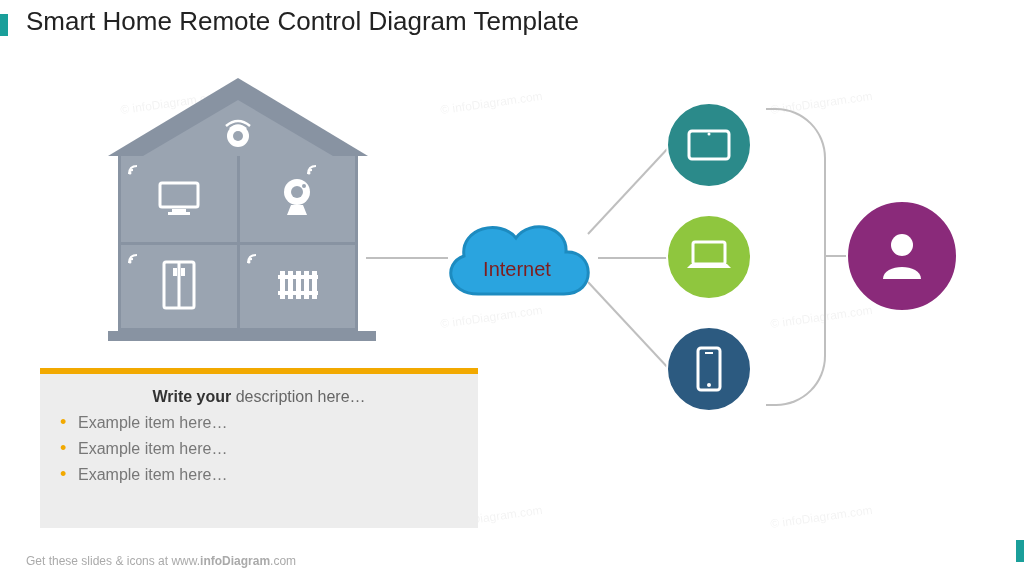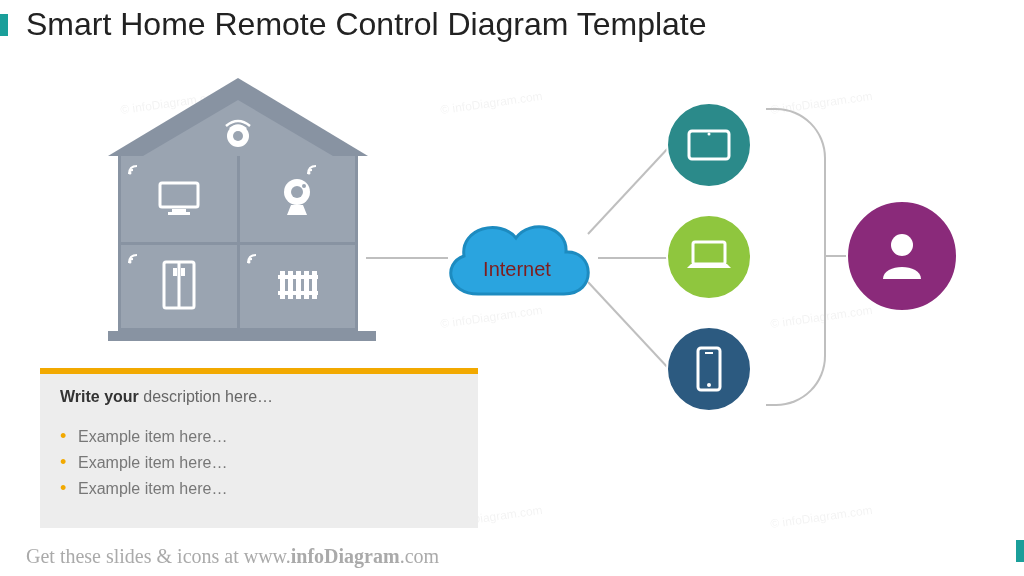--- a/index.html
+++ b/index.html
@@ -13,25 +13,25 @@
   .accent-left {
     position: absolute; left: 0; top: 14px;
     width: 8px; height: 22px; background: #1a9f9a;
   }
   .accent-right {
     position: absolute; right: 0; bottom: 14px;
     width: 8px; height: 22px; background: #1a9f9a;
   }
   .title {
     position: absolute; left: 26px; top: 6px;
-    font-size: 32px; font-weight: 400; color: #222;
+    font-size: 26px; font-weight: 400; color: #222;
   }
   .footer {
     position: absolute; left: 26px; bottom: 8px;
-    font-size: 20px; color: #aaa; font-family: Liberation Serif, serif;
+    font-size: 12px; color: #aaa;
   }
   .footer b { font-weight: 600; }
   .wm {
     position: absolute; font-size: 12px; color: rgba(0,0,0,0.05);
     transform: rotate(-8deg); pointer-events:none;
   }
   
   .house {
     position: absolute; left: 108px; top: 78px;
     width: 260px; height: 265px;
@@ -101,21 +101,21 @@
     border-bottom-right-radius: 50px;
   }
 
   
   .desc {
     position:absolute; left:40px; top:368px; width:438px; height:160px;
     background:#ededed;
   }
   .desc-bar { height:6px; background:#f2a900; }
   .desc-body { padding: 14px 20px 10px 20px; font-size:16px; color:#666; }
-  .desc-head { margin-bottom:18px; }
+  .desc-head { margin-bottom:4px;text-align:center; }
   .desc-head b { color:#333; font-weight:700; }
   .desc ul { list-style:none; }
   .desc li { padding: 4px 0 4px 18px; position:relative; color:#777;}
   .desc li::before { content:"•"; position:absolute; left:0; color:#f2a900; font-size:18px; line-height:16px; }
 
   .signal { position:absolute; }
 </style>
 </head>
 <body>
 

